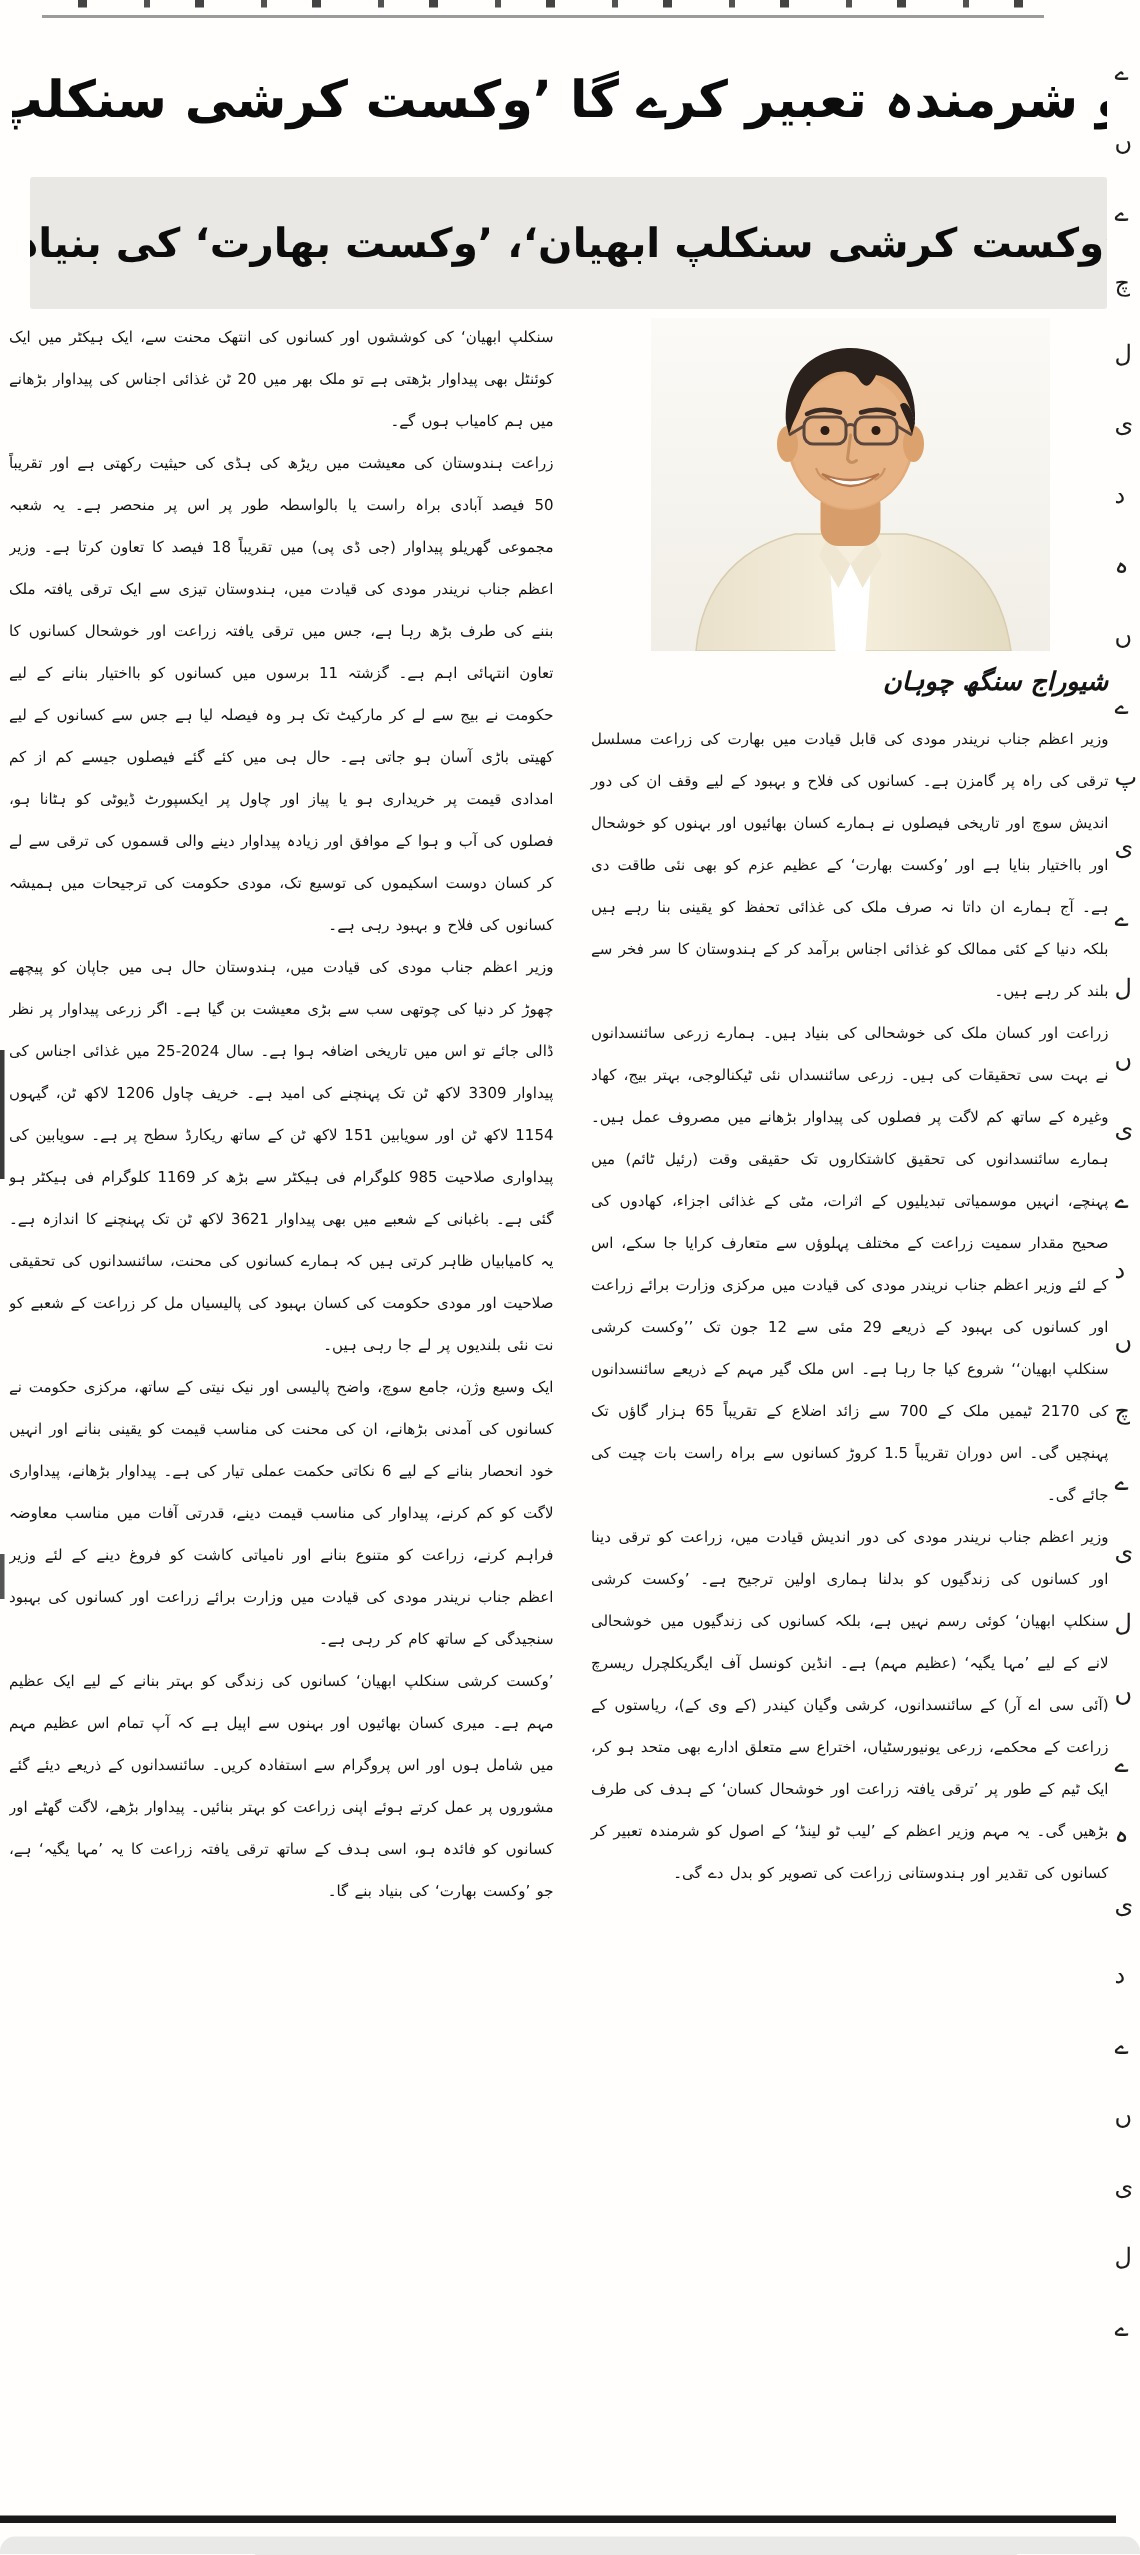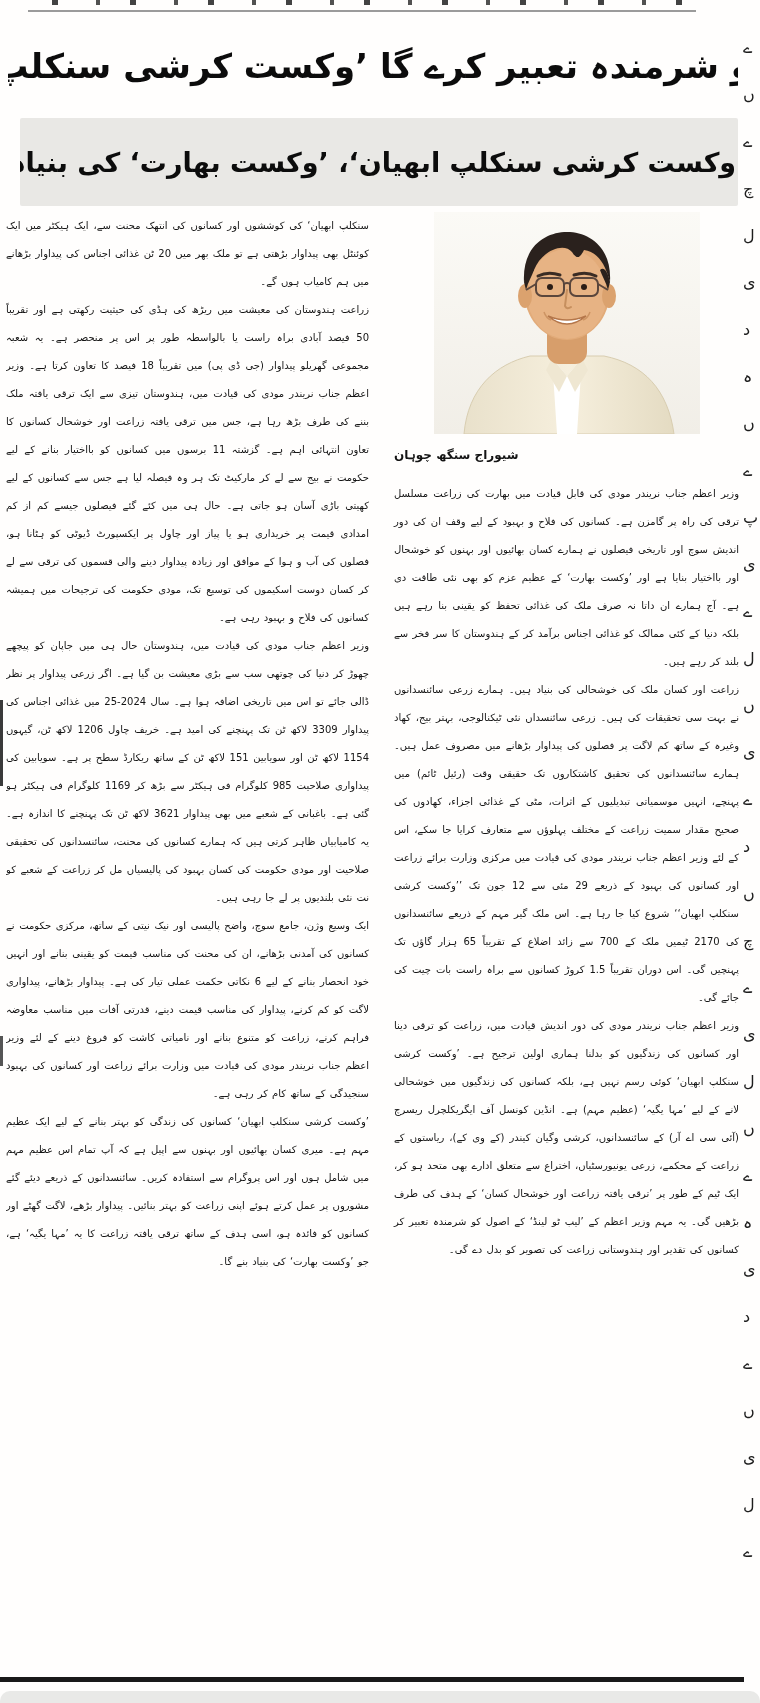--- a/index.html
+++ b/index.html
@@ -37,22 +37,23 @@
   .col p{
     margin:0;font-size:10px;line-height:28px;text-align:justify;
     word-spacing:1px;
   }
   .photo-wrap{
     width:266px;height:222px;margin:0 auto 6px auto;overflow:hidden;
     background:#f7f5f1;
   }
   .photo-wrap svg{display:block;}
   .photo-caption{
-    text-align:left;font-weight:bold;font-size:12px;line-height:30px;
+    text-align:right;font-weight:bold;font-size:17px;line-height:30px;
     margin:2px 0 10px 0;
+    font-style:italic;
   }
   .bottom-rule{position:absolute;top:1677px;left:0;width:744px;height:5px;background:#191919;}
   .bottom-band{position:absolute;top:1691px;left:0;width:760px;height:12px;background:#e9e9e7;border-radius:10px 10px 0 0;}
   .edge-strip{
     position:absolute;top:24px;right:-9px;width:26px;height:1650px;
     font-size:16px;line-height:47px;color:#1d1d1d;white-space:pre-line;
     text-align:left;direction:ltr;overflow:hidden;
   }
   .left-artifact-a{position:absolute;left:0;top:700px;width:3px;height:86px;background:#3a3a3a;}
   .left-artifact-b{position:absolute;left:0;top:1036px;width:3px;height:30px;background:#555;}

